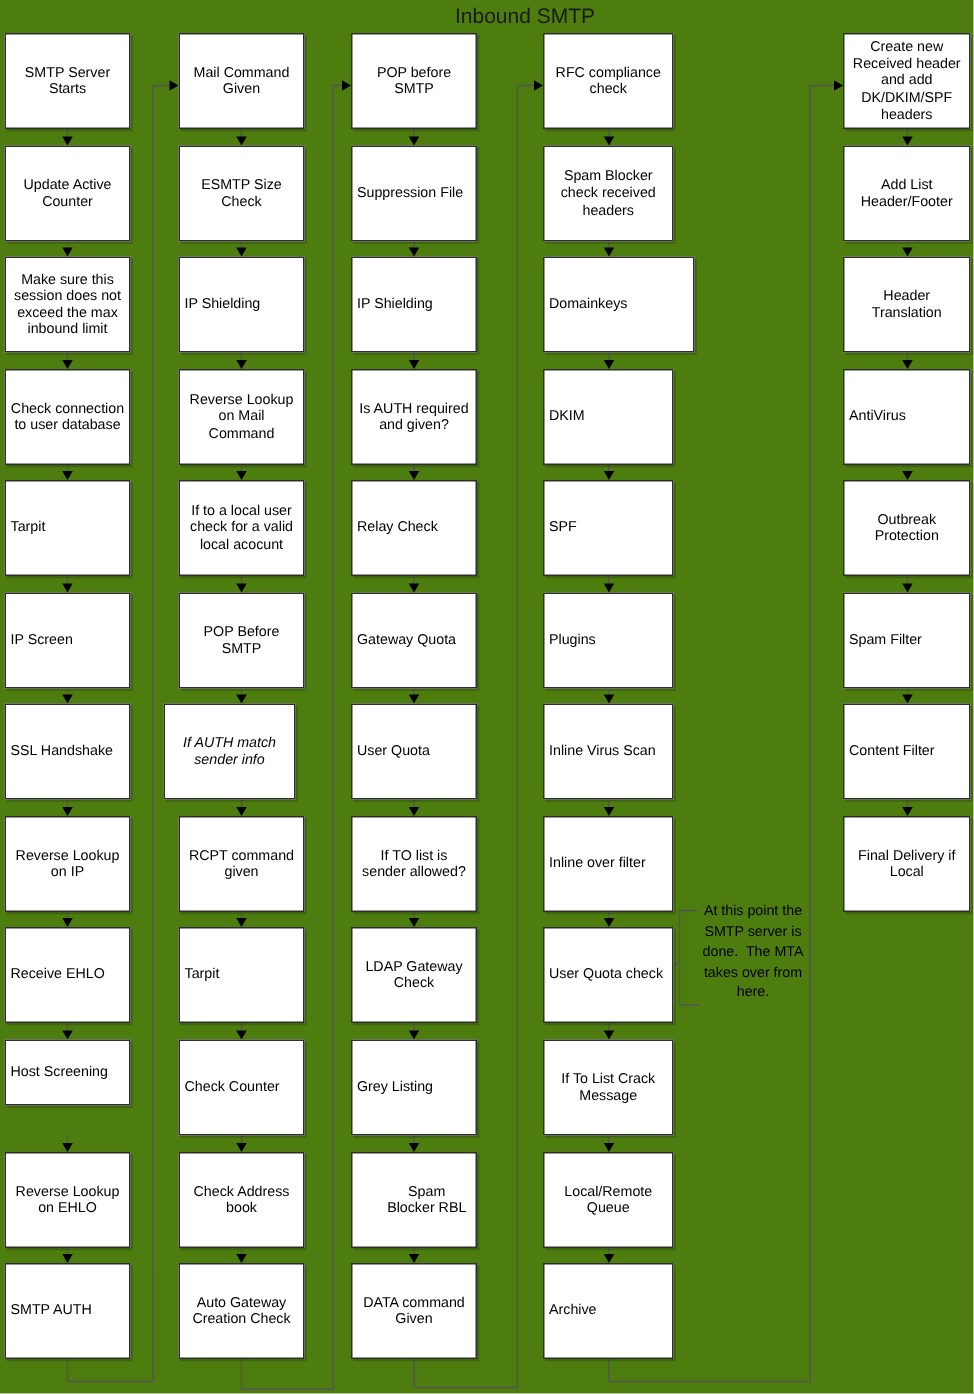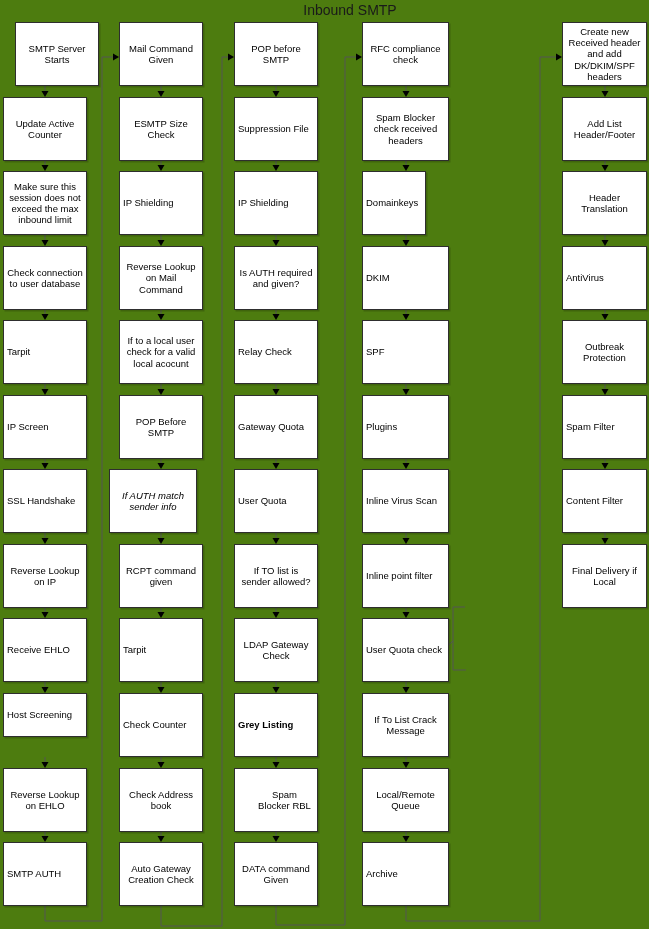--- a/index.html
+++ b/index.html
@@ -148,21 +148,21 @@
       <path d="M605,384 V390" fill="none" stroke="#555555" stroke-width="1"></path>
       <polygon points="601.5,389 608.5,389 605,395" fill="#000000"></polygon>
       <path d="M605,459 V464" fill="none" stroke="#555555" stroke-width="1"></path>
       <polygon points="601.5,463 608.5,463 605,469" fill="#000000"></polygon>
       <path d="M605,533 V539" fill="none" stroke="#555555" stroke-width="1"></path>
       <polygon points="601.5,538 608.5,538 605,544" fill="#000000"></polygon>
       <path d="M465,607 H453 V670 H466" fill="none" stroke="#555555" stroke-width="1"></path>
       <path d="M453,641 L407,682" fill="none" stroke="#555555" stroke-width="1"></path>
     </svg>
   <div id="nodes">
-      <div class="node" style="left: 3px; top: 22px; width: 84px; height: 64px; margin-left: 12px;">
+      <div class="node" style="left: 3px; top: 22px; width: 84px; height: 64px;">
         <span>SMTP Server Starts</span>
       </div>
       <div class="node" style="left: 3px; top: 97px; width: 84px; height: 64px;">
         <span>Update Active Counter</span>
       </div>
       <div class="node" style="left: 3px; top: 171px; width: 84px; height: 64px;">
         <span>Make sure this session does not exceed the max inbound limit</span>
       </div>
       <div class="node" style="left: 3px; top: 246px; width: 84px; height: 64px;">
         <span>Check connection to user database</span>
@@ -247,52 +247,52 @@
       </div>
       <div class="node" style="left: 234px; top: 469px; width: 84px; height: 64px;">
         <span>User Quota</span>
       </div>
       <div class="node" style="left: 234px; top: 544px; width: 84px; height: 64px;">
         <span>If TO list is sender allowed?</span>
       </div>
       <div class="node" style="left: 234px; top: 618px; width: 84px; height: 64px;">
         <span>LDAP Gateway Check</span>
       </div>
-      <div class="node" style="left: 234px; top: 693px; width: 84px; height: 64px; font-weight: bold;">
+      <div class="node" style="left: 234px; top: 693px; width: 84px; height: 64px;">
         <span>Grey Listing</span>
       </div>
       <div class="node" style="left: 234px; top: 768px; width: 84px; height: 64px; padding-left: 20px;">
         <span>Spam Blocker RBL</span>
       </div>
       <div class="node" style="left: 234px; top: 842px; width: 84px; height: 64px;">
         <span>DATA command Given</span>
       </div>
       <div class="node" style="left: 362px; top: 22px; width: 87px; height: 64px;">
         <span>RFC compliance check</span>
       </div>
       <div class="node" style="left: 362px; top: 97px; width: 87px; height: 64px;">
         <span>Spam Blocker check received headers</span>
       </div>
-      <div class="node" style="left: 362px; top: 171px; width: 64px; height: 64px;">
+      <div class="node" style="left: 362px; top: 171px; width: 101px; height: 64px;">
         <span>Domainkeys</span>
       </div>
       <div class="node" style="left: 362px; top: 246px; width: 87px; height: 64px;">
         <span>DKIM</span>
       </div>
       <div class="node" style="left: 362px; top: 320px; width: 87px; height: 64px;">
         <span>SPF</span>
       </div>
       <div class="node" style="left: 362px; top: 395px; width: 87px; height: 64px;">
         <span>Plugins</span>
       </div>
       <div class="node" style="left: 362px; top: 469px; width: 87px; height: 64px;">
         <span>Inline Virus Scan</span>
       </div>
       <div class="node" style="left: 362px; top: 544px; width: 87px; height: 64px;">
-        <span>Inline point filter</span>
+        <span>Inline over filter</span>
       </div>
       <div class="node" style="left: 362px; top: 618px; width: 87px; height: 64px;">
         <span>User Quota check</span>
       </div>
       <div class="node" style="left: 362px; top: 693px; width: 87px; height: 64px;">
         <span>If To List Crack Message</span>
       </div>
       <div class="node" style="left: 362px; top: 768px; width: 87px; height: 64px;">
         <span>Local/Remote Queue</span>
       </div>
@@ -317,13 +317,18 @@
       <div class="node" style="left: 562px; top: 395px; width: 85px; height: 64px;">
         <span>Spam Filter</span>
       </div>
       <div class="node" style="left: 562px; top: 469px; width: 85px; height: 64px;">
         <span>Content Filter</span>
       </div>
       <div class="node" style="left: 562px; top: 544px; width: 85px; height: 64px;">
         <span>Final Delivery if Local</span>
       </div>
     </div>
+  <div id="annotation">At this point the
+SMTP server is
+done.  The MTA
+takes over from
+here.</div>
 </div>
 
 </body></html>

